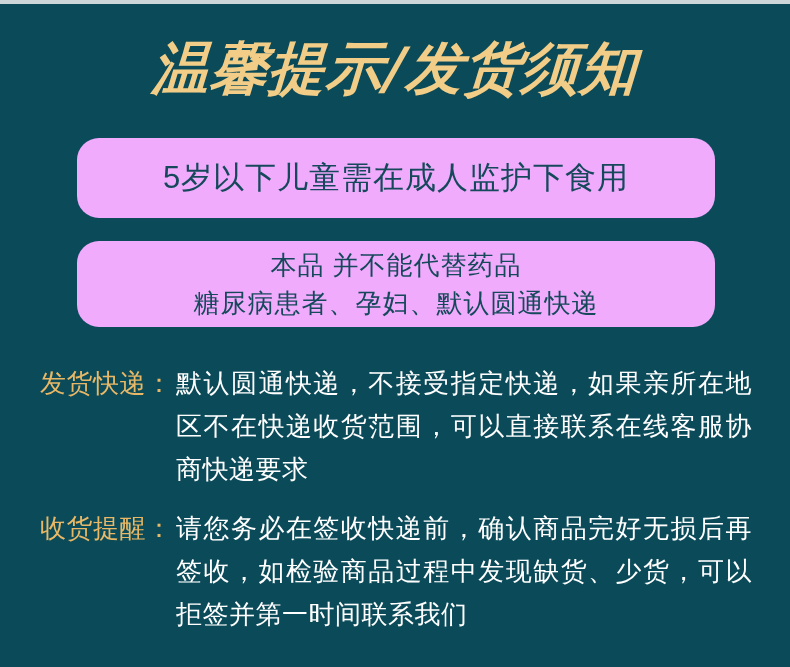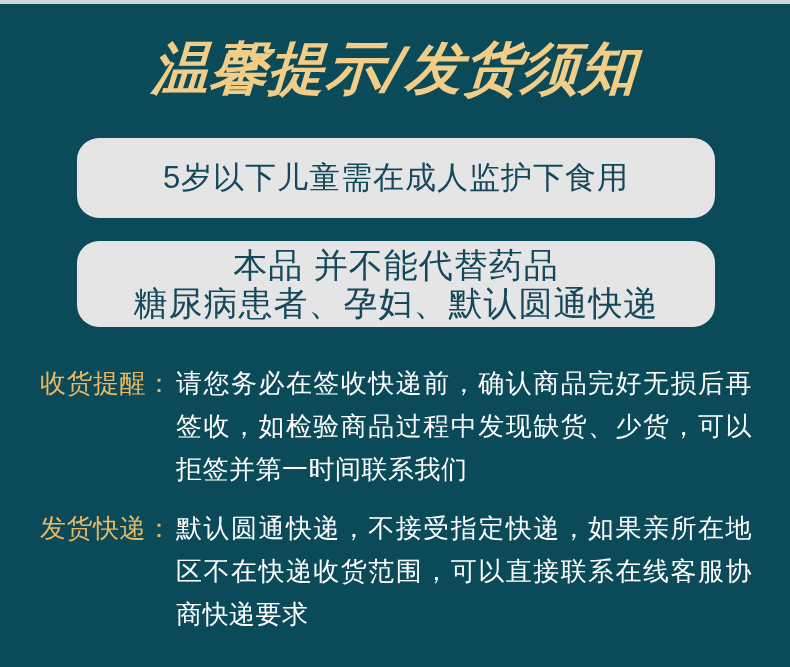--- a/index.html
+++ b/index.html
@@ -51,21 +51,21 @@
     color: #f2cd87;
     white-space: nowrap;
     transform: skewX(-3deg);
   }
 
   
   .callout {
     position: absolute;
     left: 77px;
     width: 638px;
-    background: #e5e5e5;
+    background: #f0abfc;
     border-radius: 22px;
     box-sizing: border-box;
     display: flex;
     flex-direction: column;
     align-items: center;
     justify-content: center;
     color: #15485a;
   }
   .callout.box-1 {
     top: 138px;
@@ -77,21 +77,21 @@
   }
   .callout-line {
     font-size: 31px;
     line-height: 40px;
     letter-spacing: 1px;
     white-space: nowrap;
     text-align: center;
     color: #15485a;
   }
   .callout.box-2 .callout-line {
-    font-size: 34px;
+    font-size: 26px;
     line-height: 38px;
   }
 
   
   .notes {
     position: absolute;
     top: 362px;
     left: 40px;
     width: 712px;
   }
@@ -135,24 +135,24 @@
   </div>
 
   <div class="callout box-2">
     <div class="callout-line">本品 并不能代替药品</div>
     <div class="callout-line">糖尿病患者、孕妇、默认圆通快递</div>
   </div>
 
   <div class="notes">
 
     <div class="note-row">
-      <div class="note-label">收货提醒：</div>
-      <div class="note-text">请您务必在签收快递前，确认商品完好无损后再签收，如检验商品过程中发现缺货、少货，可以拒签并第一时间联系我们</div>
+      <div class="note-label">发货快递：</div>
+      <div class="note-text">默认圆通快递，不接受指定快递，如果亲所在地区不在快递收货范围，可以直接联系在线客服协商快递要求</div>
     </div>
 
     <div class="note-row">
-      <div class="note-label">发货快递：</div>
-      <div class="note-text">默认圆通快递，不接受指定快递，如果亲所在地区不在快递收货范围，可以直接联系在线客服协商快递要求</div>
+      <div class="note-label">收货提醒：</div>
+      <div class="note-text">请您务必在签收快递前，确认商品完好无损后再签收，如检验商品过程中发现缺货、少货，可以拒签并第一时间联系我们</div>
     </div>
 
   </div>
 
 </div>
 
 </body></html>

